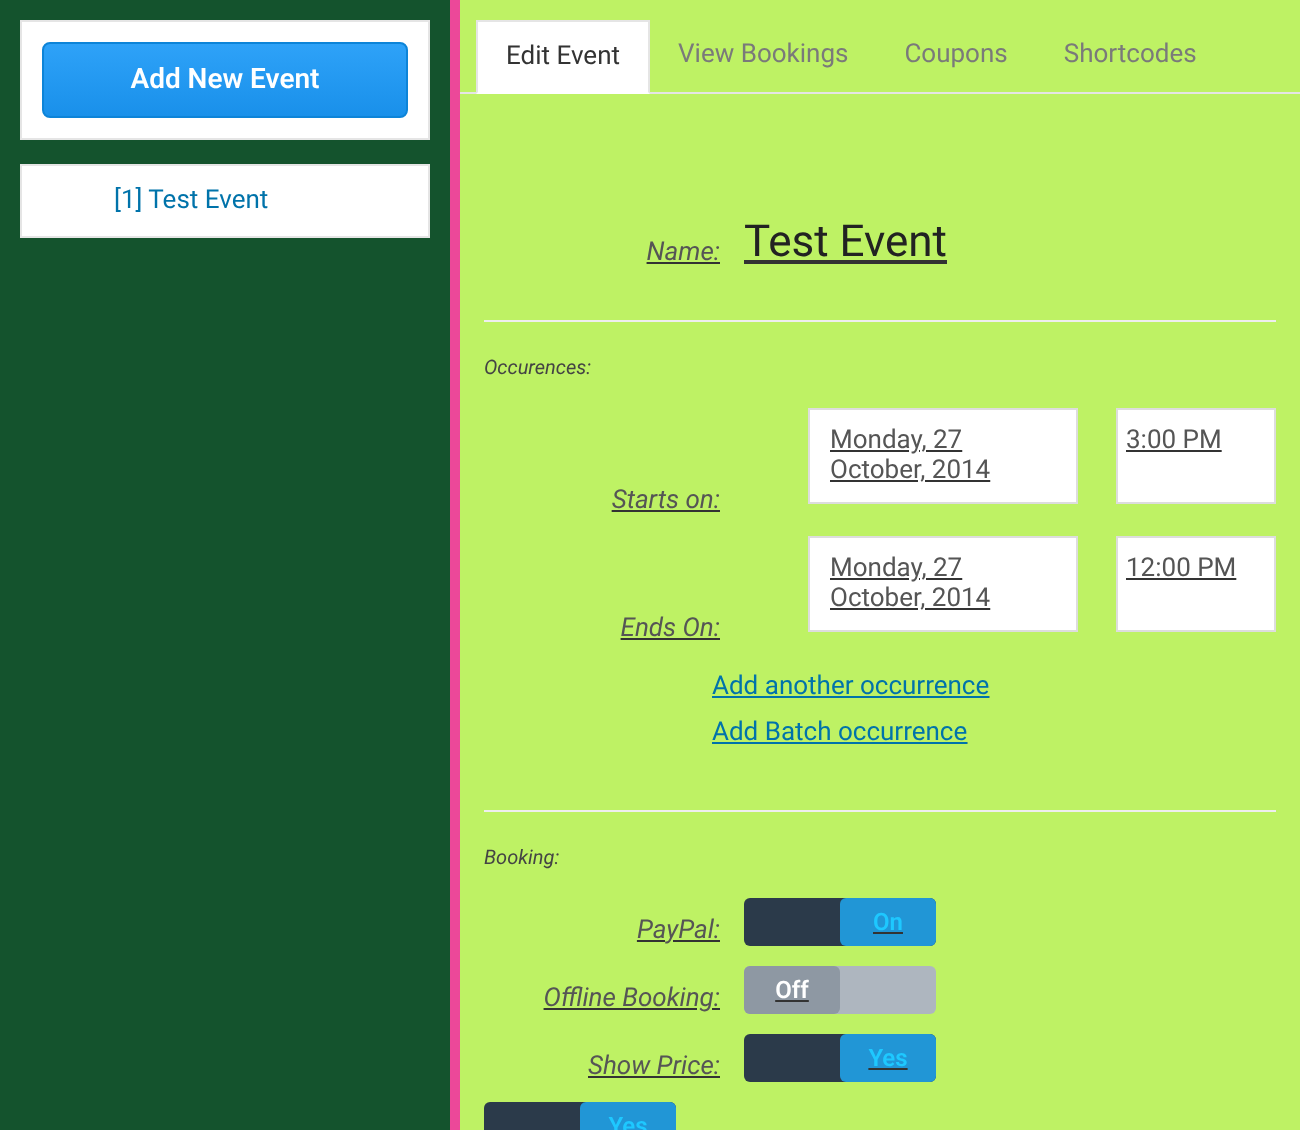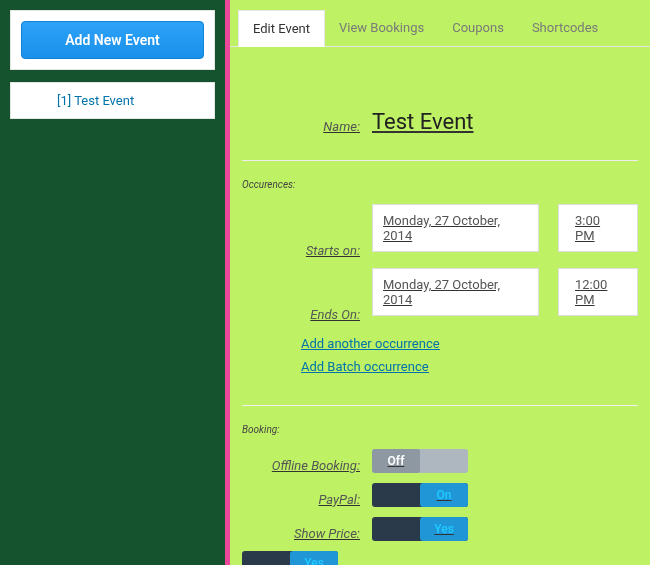--- a/index.html
+++ b/index.html
@@ -14,24 +14,24 @@
   .tabs { display:flex; border-bottom:1px solid #e5e5e5; padding-left:8px; gap:0; }
   .tab { padding:10px 14px; color:#7a7a7a; font-size:13px; cursor:pointer; }
   .tab.active { background:#fff; border:1px solid #e5e5e5; border-bottom-color:#fff; margin-bottom:-1px; color:#333; }
   .content { padding: 18px 12px 0 12px; }
   .section { margin-bottom: 26px; }
   .row { display:flex; align-items:flex-end; margin-bottom:10px;text-decoration:underline; }
   .lbl { width:130px; text-align:right; padding-right:12px; font-style:italic; color:#555; font-size:13px; }
   .val { flex:1; }
   .eventname { font-size:22px; color:#222; font-weight:400;margin-top:44px; }
   h3.sect { font-style:italic; font-weight:400; color:#444; font-size:10px; margin-bottom:14px; }
-  .dt-row { display:flex; gap:19px; margin-bottom:6px; }
+  .dt-row { display:flex; gap:19px; margin-bottom:6px;margin-left:32px; }
   .dt-date { flex:1; border:1px solid #ddd; padding:8px 10px; background:#fff; font-size:13px; color:#555; }
-  .dt-time { width:80px; border:1px solid #ddd; padding:8px 16px; background:#fff; font-size:13px; color:#555; text-align:left; }
-  .links { margin-left:59px;text-decoration:underline; }
+  .dt-time { width:80px; border:1px solid #ddd; padding:8px 4px; background:#fff; font-size:13px; color:#555; text-align:left; }
+  .links { margin-left:114px;text-decoration:underline; }
   .link { color:#0073aa; text-decoration:underline; font-size:13px; display:block; line-height:1.8; cursor:pointer; }
   .toggle { width:96px; height:24px; background:#2b3a4a; border-radius:3px; display:flex; align-items:center; position:relative; cursor:pointer; }
   .toggle .knob { width:48px; height:24px; background:#2196d6; border-radius:3px; display:flex; align-items:center; justify-content:center; color:#fff; font-size:12px; font-weight:600; margin-left:auto; }
   .toggle.off { background:#aeb6bf; }
   .toggle.off .knob { margin-left:0; margin-right:auto; background:#8e98a3; }
   .t-on .toggle .knob { color:#1ec8ff; }
   hr.sep { border:none; border-top:1px solid #eee; margin:0 0 18px 0; }
 </style>
 </head>
 <body>
@@ -81,33 +81,33 @@
         </div>
         <div class="links">
           <a class="link">Add another occurrence</a>
           <a class="link">Add Batch occurrence</a>
         </div>
       </div>
       <hr class="sep">
 
       <div class="section">
         <h3 class="sect">Booking:</h3>
+        <div class="row t-on">
+          <div class="lbl">PayPal:</div>
+          <div class="val">
+              <div class="toggle">
+                <div class="knob">On</div>
+              </div>
+            </div>
+        </div>
         <div class="row">
           <div class="lbl">Offline Booking:</div>
           <div class="val">
               <div class="toggle off">
                 <div class="knob">Off</div>
-              </div>
-            </div>
-        </div>
-        <div class="row t-on">
-          <div class="lbl">PayPal:</div>
-          <div class="val">
-              <div class="toggle">
-                <div class="knob">On</div>
               </div>
             </div>
         </div>
         <div class="row t-on">
           <div class="lbl">Show Price:</div>
           <div class="val">
               <div class="toggle">
                 <div class="knob">Yes</div>
               </div>
             </div>

